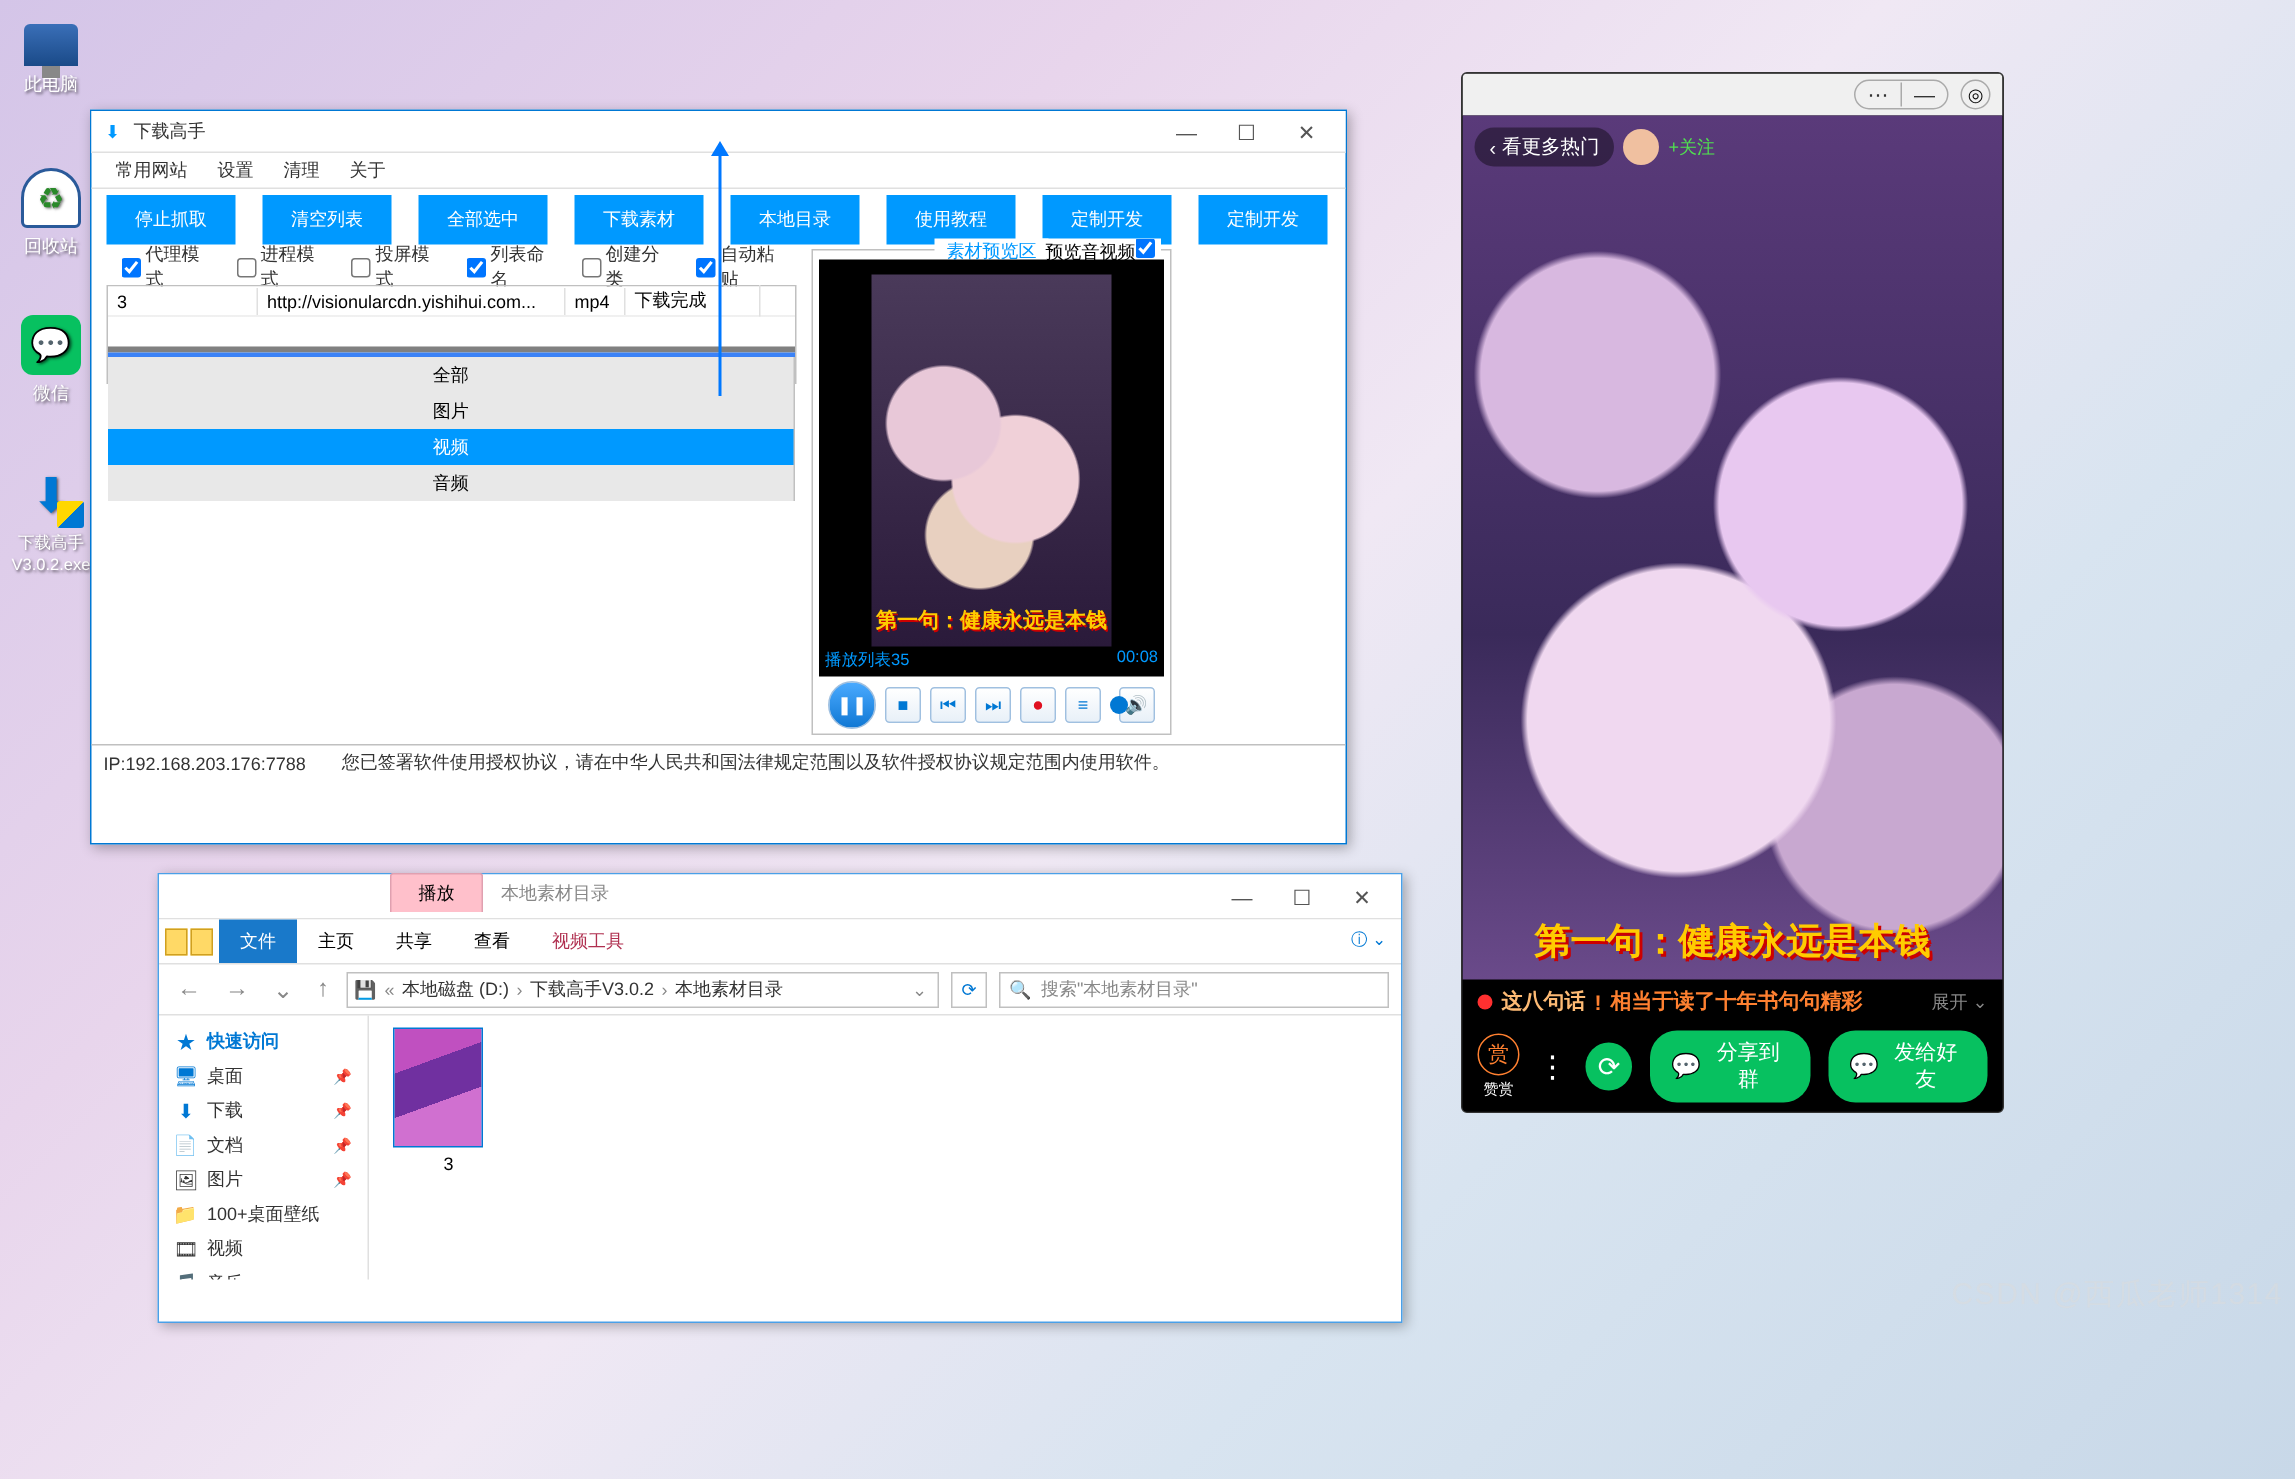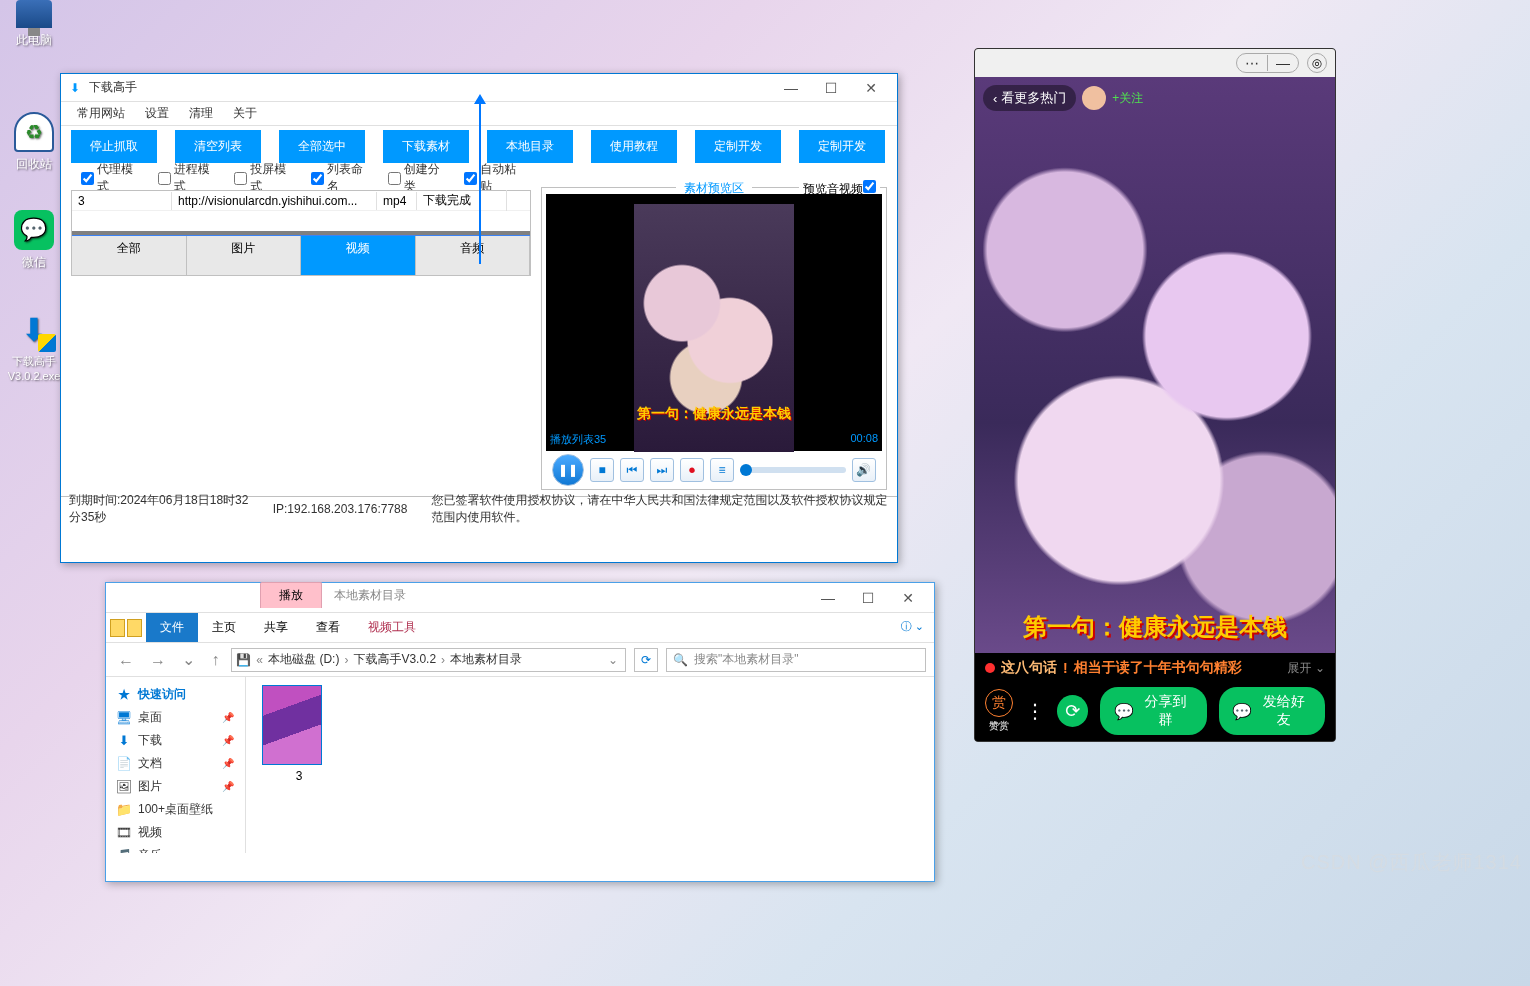--- a/index.html
+++ b/index.html
@@ -42,25 +42,25 @@
 .options-row input[type=checkbox] { width: 13px; height: 13px; }
 .main-area { display: flex; padding: 0 10px 6px; gap: 10px; height: 330px; }
 .left-panel { width: 460px; display: flex; flex-direction: column; border: 1px solid #c0c0c0; }
 .table-head { display: flex; background: #f0f0f0; border-bottom: 1px solid #c0c0c0; height: 22px; align-items: center; }
 .table-head span, .table-row span { padding: 2px 6px; font-size: 12px; border-right: 1px solid #e0e0e0; overflow: hidden; white-space: nowrap; }
 .col-name { width: 100px; } .col-link { width: 205px; } .col-type { width: 40px; } .col-status { width: 90px; }
 .table-body { flex: 1; background: #fff; position: relative; }
 .table-row { display: flex; height: 20px; align-items: center; border-bottom: 1px solid #f0f0f0; }
 .table-body .stripe { background: repeating-linear-gradient(to bottom, #fff 0 20px, #fafafa 20px 40px); height: 100%; }
 .filter-bar { height: 24px; background: #808080; color: #fff; padding: 4px 6px; }
-.tabs { display: flex; height: 40px; border-top: 1px solid #3b82f6; }
+.tabs { display: flex; height: 20px; border-top: 3px solid #3b82f6; flex-direction: column; }
 .tabs span { flex: 1; text-align: center; line-height: 24px; background: #e8e8e8; border-right: 1px solid #c0c0c0; cursor: pointer; }
 .tabs span.active { background: #0099ff; color: #fff; }
 
-.right-panel { flex: 1; display: flex; flex-direction: column; }
+.right-panel { flex: 1; display: flex; flex-direction: row; }
 .preview-frame { border: 1px solid #c0c0c0; padding: 0; height: 100%; display: flex; flex-direction: column; position: relative; }
 .preview-title { position: absolute; top: -8px; left: 50%; transform: translateX(-50%); background: #fff; padding: 0 8px; color: #0099ff; font-size: 12px; }
 .preview-chk { position: absolute; top: -8px; right: 6px; background: #fff; padding: 0 4px; }
 .video-area { flex: 1; background: #000; position: relative; margin: 6px 4px 0; }
 .video-img { position: absolute; left: 50%; top: 10px; transform: translateX(-50%); width: 160px; height: 248px; background: radial-gradient(circle at 30% 40%, #e8c8d8 0 20%, transparent 21%), radial-gradient(circle at 60% 55%, #f0d0d8 0 25%, transparent 26%), radial-gradient(circle at 45% 70%, #e8d0c0 0 18%, transparent 19%), linear-gradient(#4a3a5a,#2a1a3a); }
 .video-caption { position: absolute; bottom: 28px; left: 50%; transform: translateX(-50%); color: #ffcc00; font-size: 14px; font-weight: bold; text-shadow: 1px 1px 0 #cc0000; white-space: nowrap; }
 .video-info { position: absolute; bottom: 4px; left: 4px; right: 4px; display: flex; justify-content: space-between; color: #0099ff; font-size: 11px; }
 .player-controls { height: 30px; display: flex; align-items: center; gap: 6px; padding: 0 6px; margin: 4px; }
 .player-controls .pc-btn { width: 24px; height: 24px; border: 1px solid #a0c0e0; border-radius: 3px; display: flex; align-items: center; justify-content: center; color: #0078d4; background: linear-gradient(#fff,#e8f0f8); cursor: pointer; }
 .pc-pause { background: linear-gradient(#4aaaff,#1078d4) !important; color: #fff !important; width: 32px !important; height: 32px !important; border-radius: 50% !important; }
@@ -128,21 +128,21 @@
 .dots-icon { font-size: 20px; color: #fff; }
 .green-circ { width: 32px; height: 32px; background: #07c160; border-radius: 50%; display: flex; align-items: center; justify-content: center; color: #fff; font-size: 18px; }
 .mb-btn { background: #07c160; color: #fff; border-radius: 18px; padding: 6px 14px; display: flex; align-items: center; gap: 4px; font-size: 14px; border: none; }
 .mb-btn .wi { font-size: 16px; }
 
 .watermark { position: absolute; bottom: 110px; right: 8px; color: rgba(220,220,220,0.5); font-size: 20px; letter-spacing: 1px; }
 </style>
 </head>
 <body>
 
-<div class="desktop-icon di-pc" style="left:6px;top:0">
+<div class="desktop-icon di-pc" style="left:6px;top:16px">
   <div class="ico"></div>
   <span>此电脑</span>
 </div>
 <div class="desktop-icon di-recycle" style="left:6px;top:112px">
   <div class="ico"></div>
   <span>回收站</span>
 </div>
 <div class="desktop-icon di-wechat" style="left:6px;top:210px">
   <div class="ico"></div>
   <span>微信</span>
@@ -248,21 +248,20 @@
           <span class="pc-btn">⏭</span>
           <span class="pc-btn pc-rec">⏺</span>
           <span class="pc-btn">≡</span>
           <div class="progress"></div>
           <span class="pc-btn">🔊</span>
         </div>
       </div>
     </div>
   </div>
   <div class="statusbar">
-    <span>到期时间:2024年06月18日18时32分35秒</span>
     <span>IP:192.168.203.176:7788</span>
     <span>您已签署软件使用授权协议，请在中华人民共和国法律规定范围以及软件授权协议规定范围内使用软件。</span>
   </div>
 </div>
 
 <div id="exp-win" class="window">
   <div class="exp-tabpre" style="position:absolute;top:-2px;left:150px">
     <span class="pink-tab">播放</span>
     <span class="gray-txt">本地素材目录</span>
   </div>

